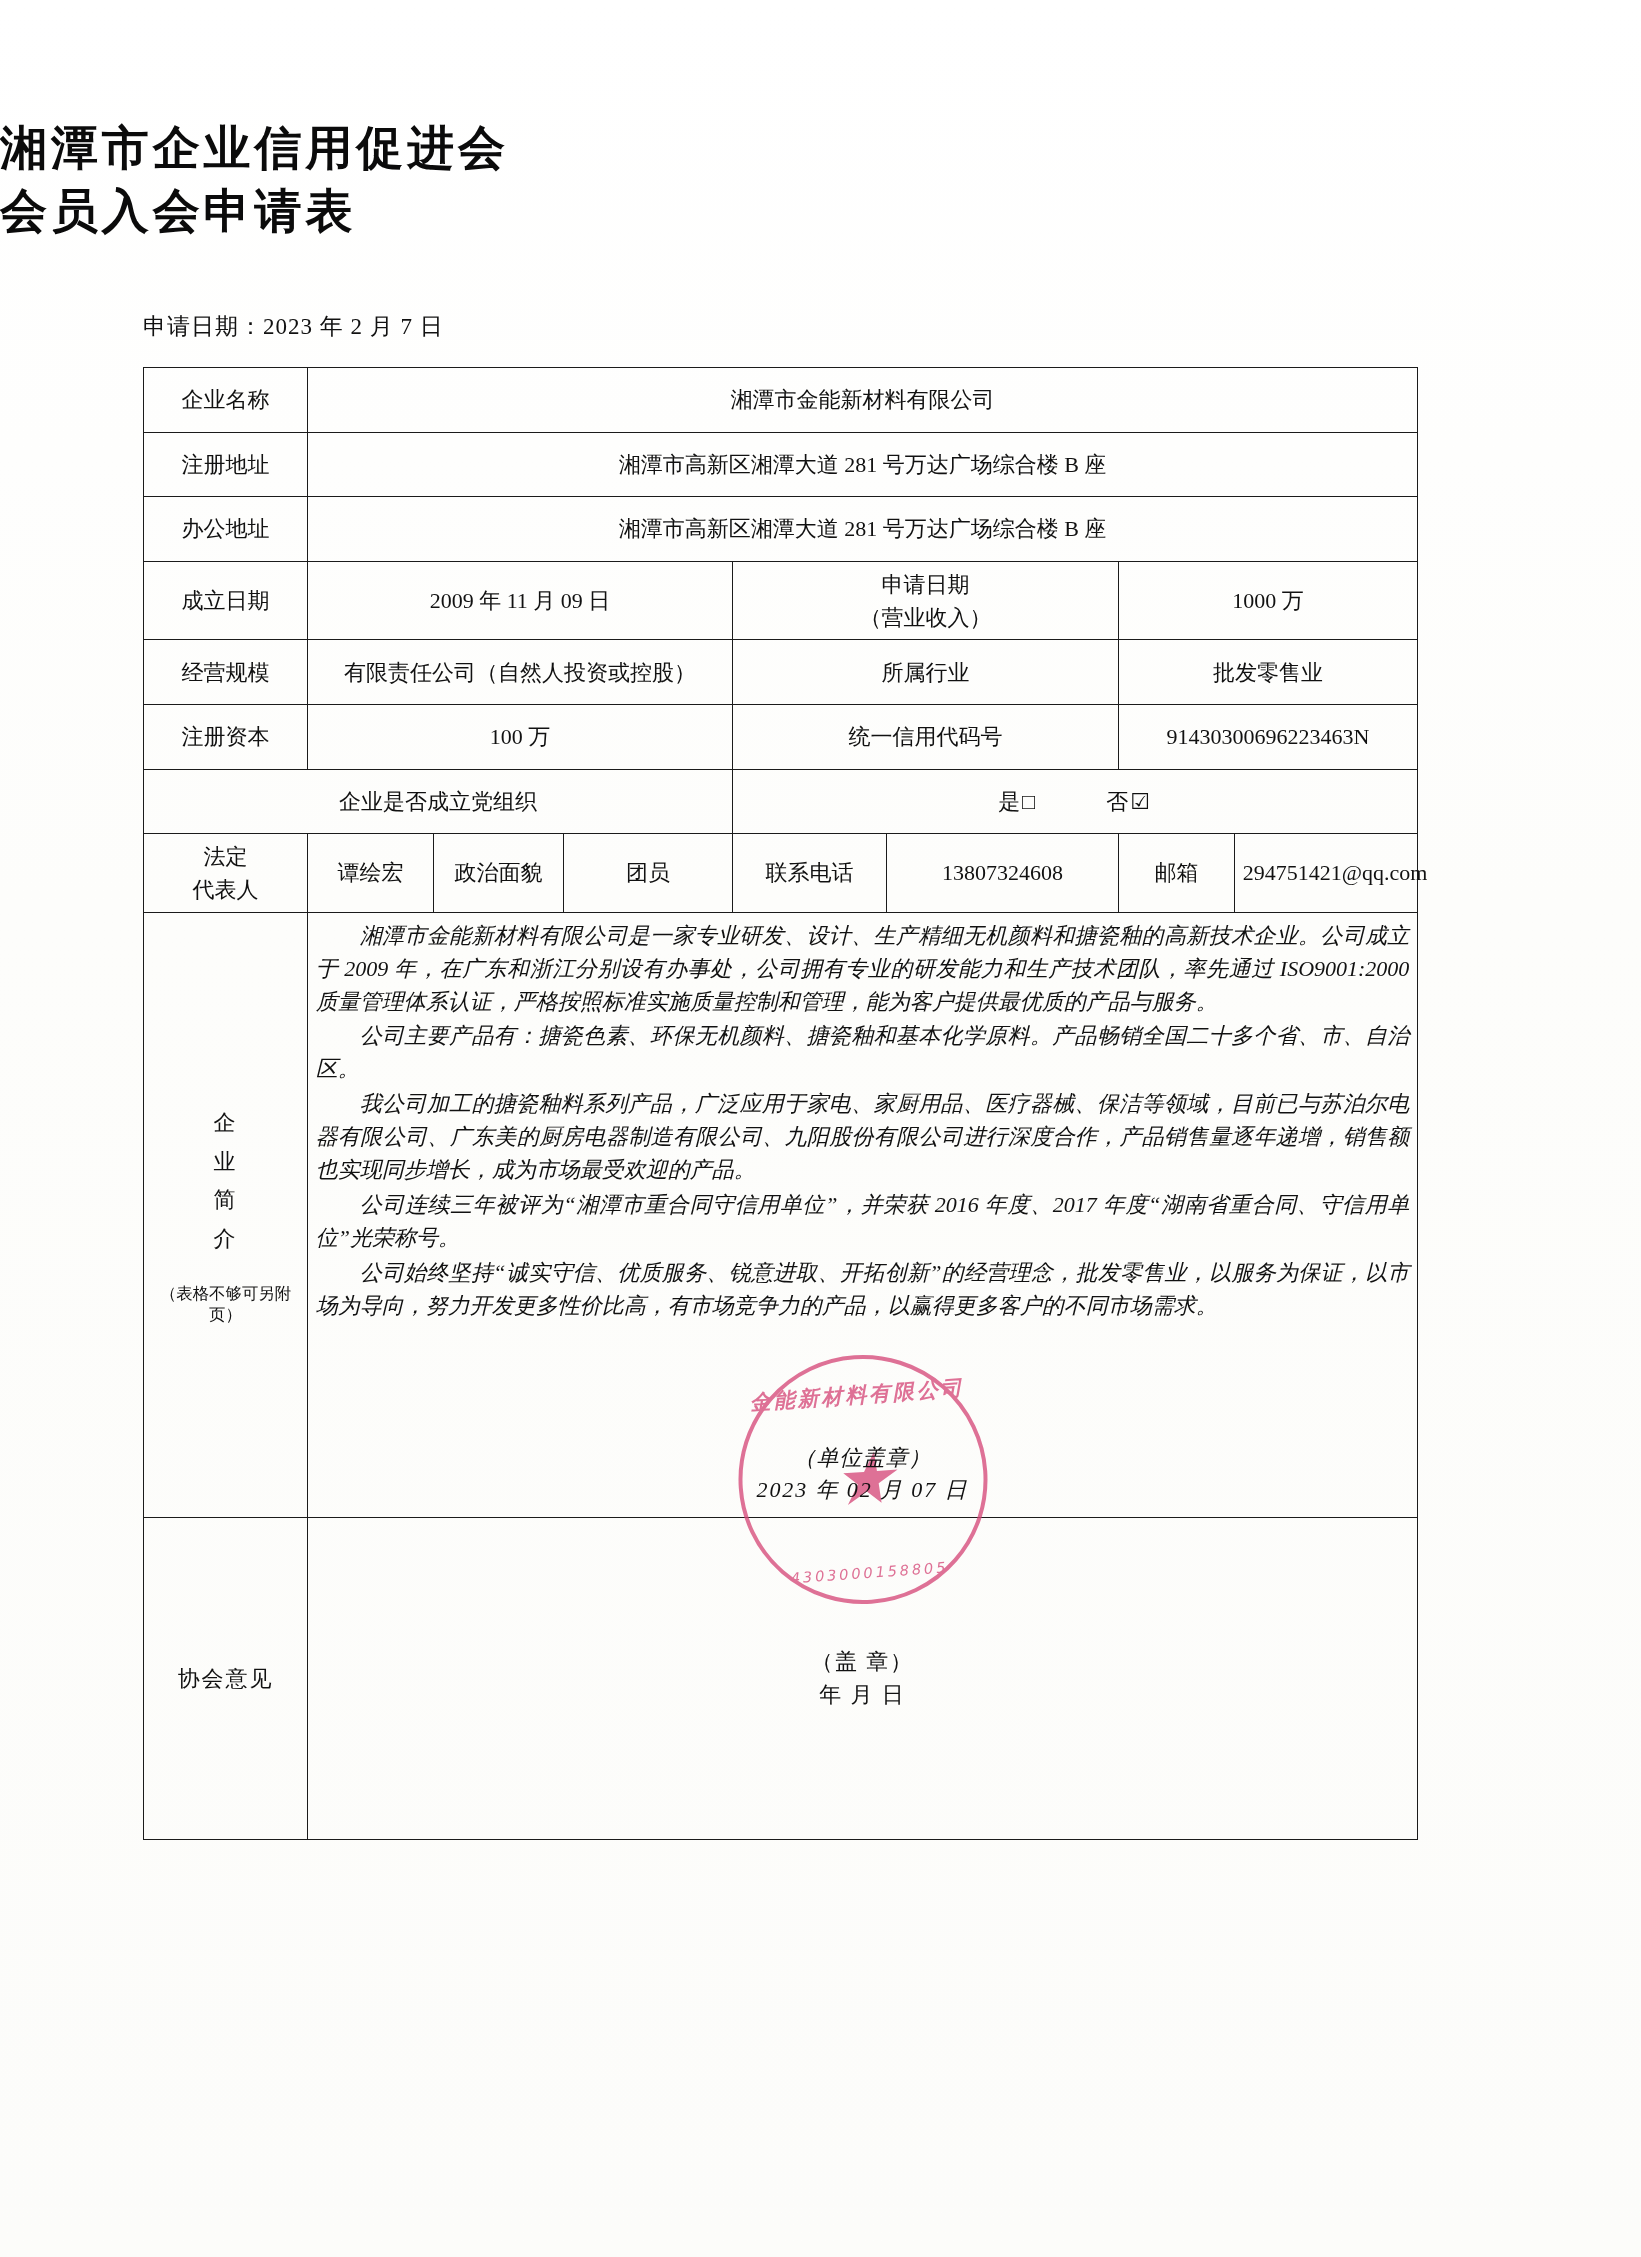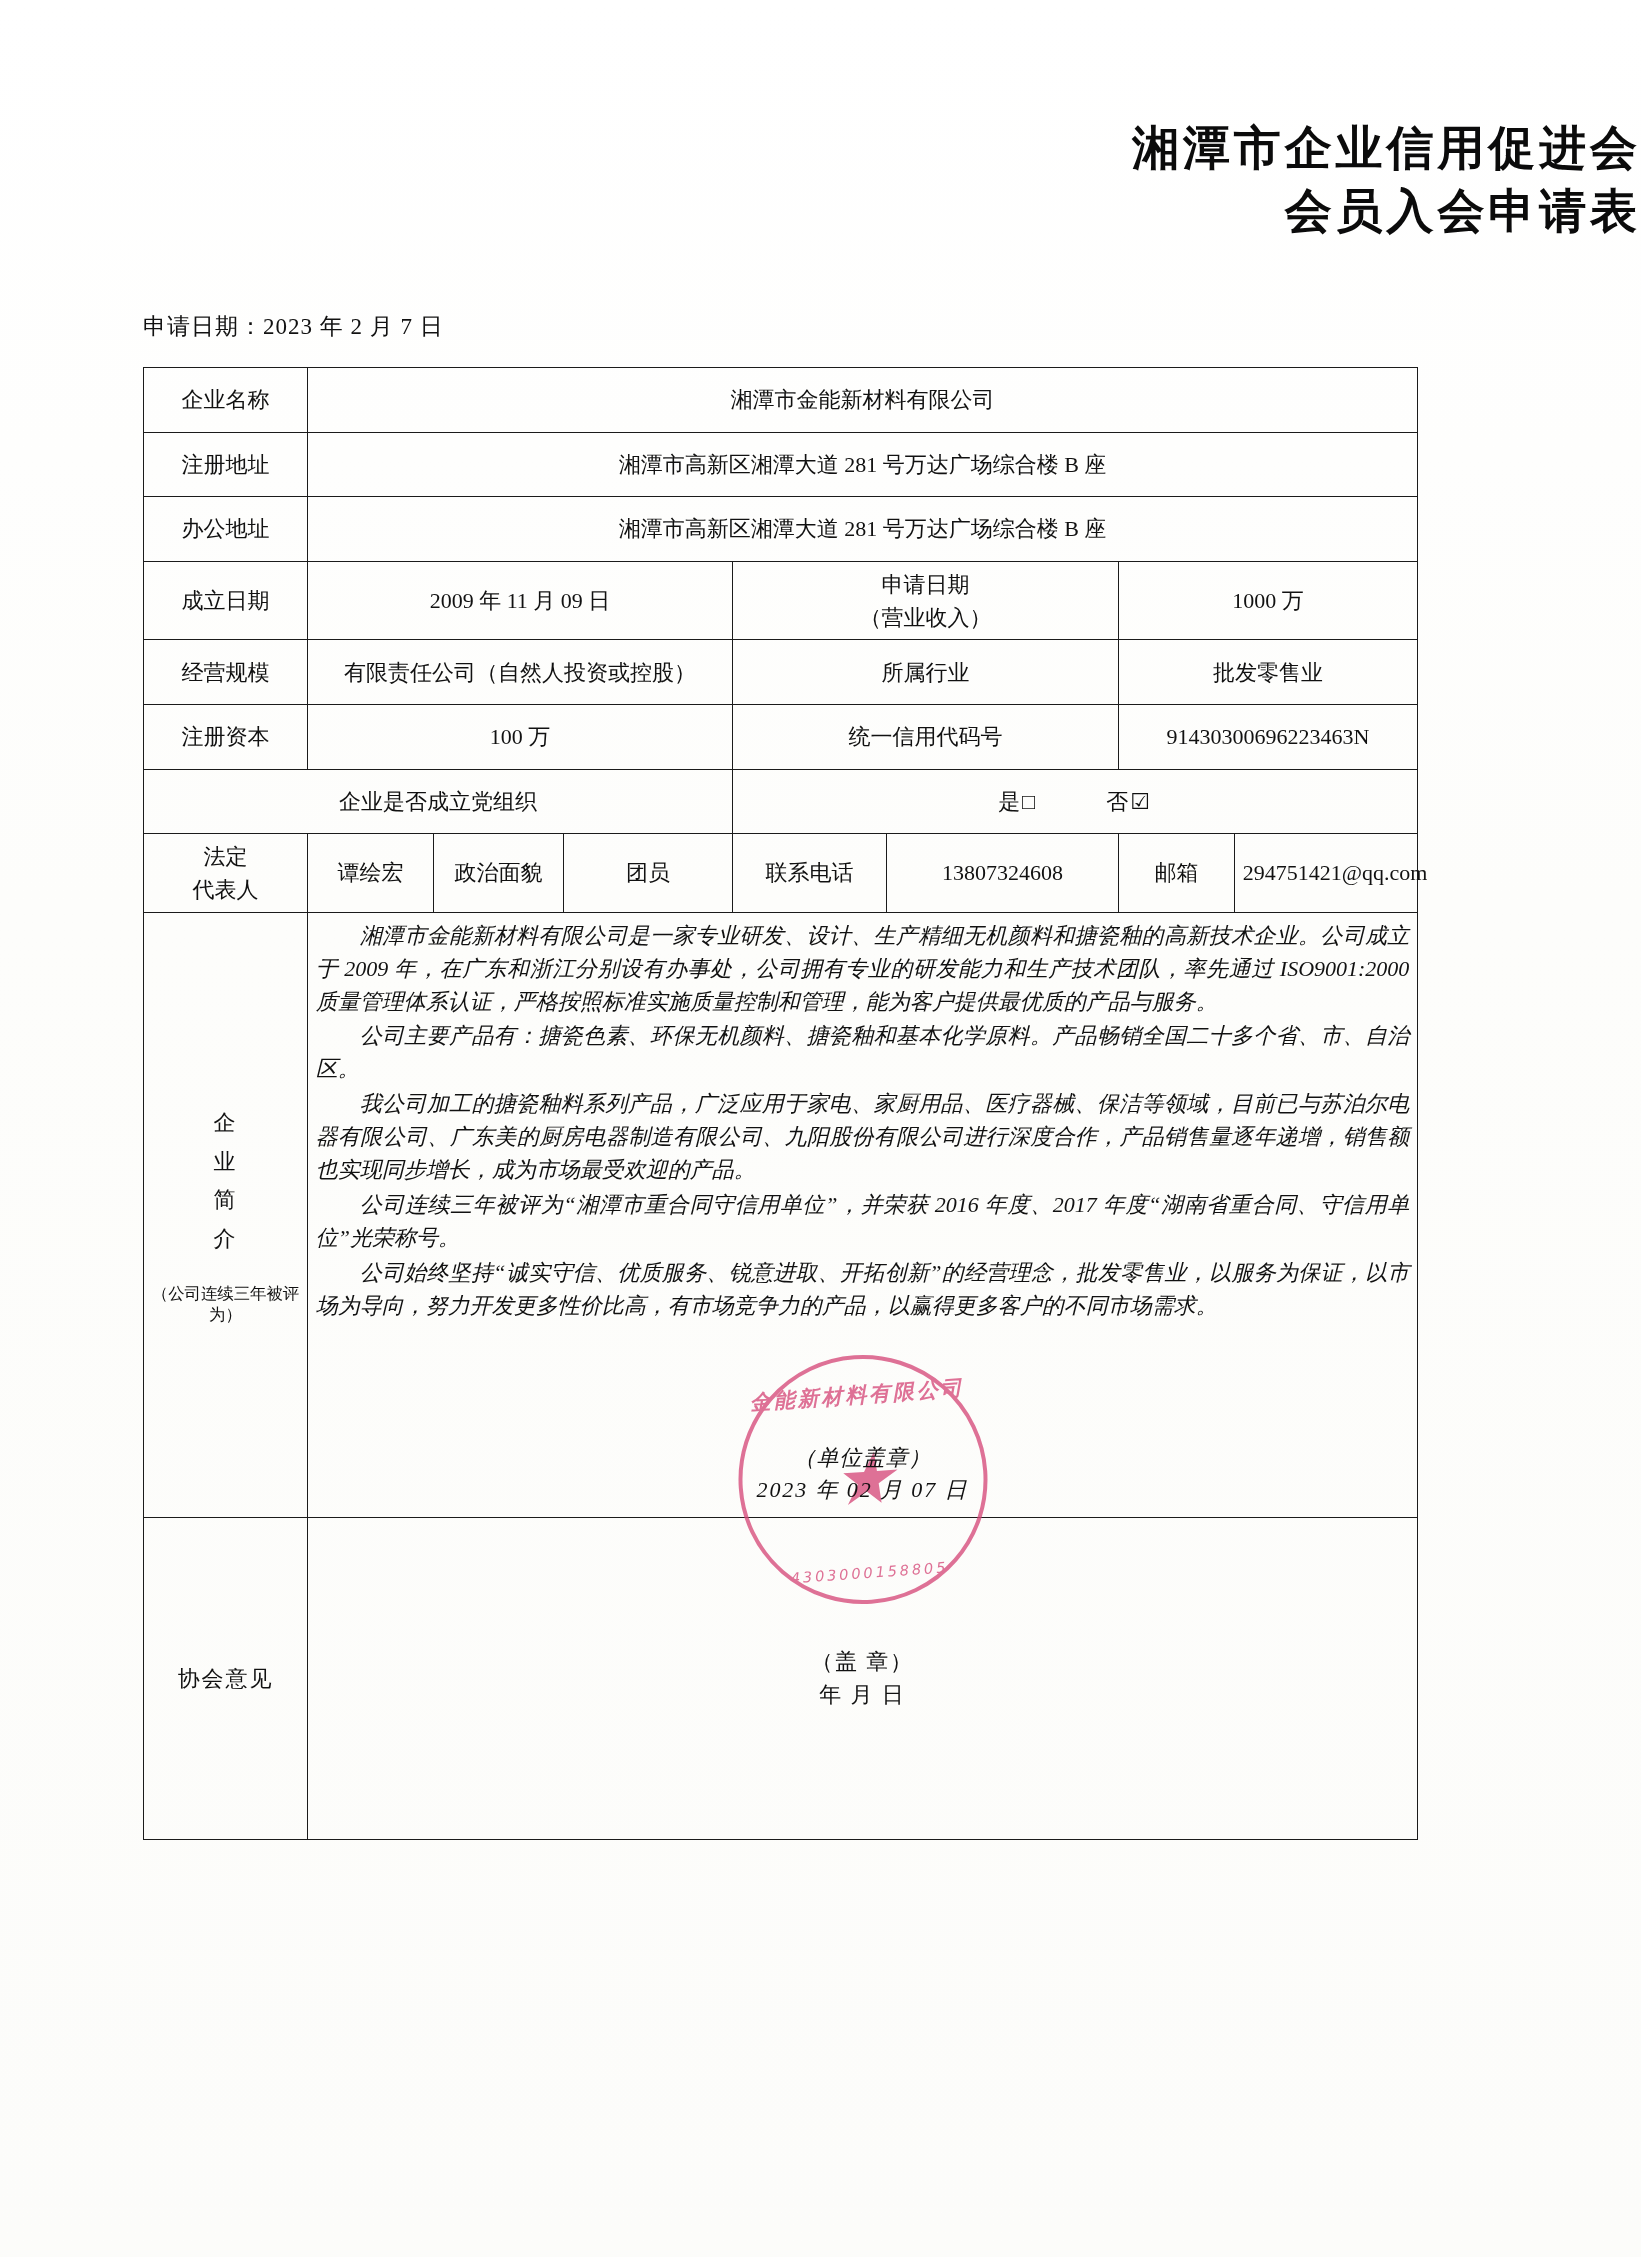--- a/index.html
+++ b/index.html
@@ -28,21 +28,21 @@
     position: absolute;
     inset: 0;
     background: linear-gradient(180deg, #ffffff 0%, #fdfdfb 40%, #fcfcfa 100%);
     pointer-events: none;
   }
 
   .title-block {
     position: absolute;
     left: 0; top: 116px;
     width: 1641px;
-    text-align: right;
+    text-align: left;
   }
   .title-line {
     font-family: "DejaVu Sans", "Liberation Sans", sans-serif;
     font-weight: bold;
     font-size: 47px;
     letter-spacing: 3.9px;
     line-height: 1.35;
     color: #0b0b0b;
   }
 
@@ -277,21 +277,21 @@
       <td>294751421@qq.com</td>
     </tr>
 
 
     <tr>
       <td class="intro-label">
         <span class="vchar">企</span>
         <span class="vchar">业</span>
         <span class="vchar">简</span>
         <span class="vchar">介</span>
-        <span class="note">（公司连续三年被评为）</span>
+        <span class="note">（表格不够可另附页）</span>
       </td>
       <td class="intro-body" colspan="7">
         <p>湘潭市金能新材料有限公司是一家专业研发、设计、生产精细无机颜料和搪瓷釉的高新技术企业。公司成立于 2009 年，在广东和浙江分别设有办事处，公司拥有专业的研发能力和生产技术团队，率先通过 ISO9001:2000 质量管理体系认证，严格按照标准实施质量控制和管理，能为客户提供最优质的产品与服务。</p>
         <p>公司主要产品有：搪瓷色素、环保无机颜料、搪瓷釉和基本化学原料。产品畅销全国二十多个省、市、自治区。</p>
         <p>我公司加工的搪瓷釉料系列产品，广泛应用于家电、家厨用品、医疗器械、保洁等领域，目前已与苏泊尔电器有限公司、广东美的厨房电器制造有限公司、九阳股份有限公司进行深度合作，产品销售量逐年递增，销售额也实现同步增长，成为市场最受欢迎的产品。</p>
         <p>公司连续三年被评为“湘潭市重合同守信用单位”，并荣获 2016 年度、2017 年度“湖南省重合同、守信用单位”光荣称号。</p>
         <p>公司始终坚持“诚实守信、优质服务、锐意进取、开拓创新”的经营理念，批发零售业，以服务为保证，以市场为导向，努力开发更多性价比高，有市场竞争力的产品，以赢得更多客户的不同市场需求。</p>
 
         <div class="sign-area">
           <div class="stamp">

